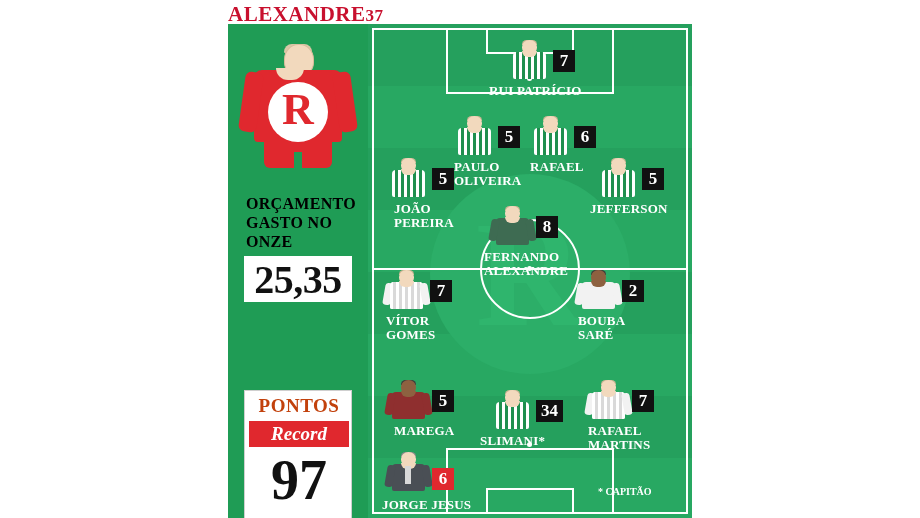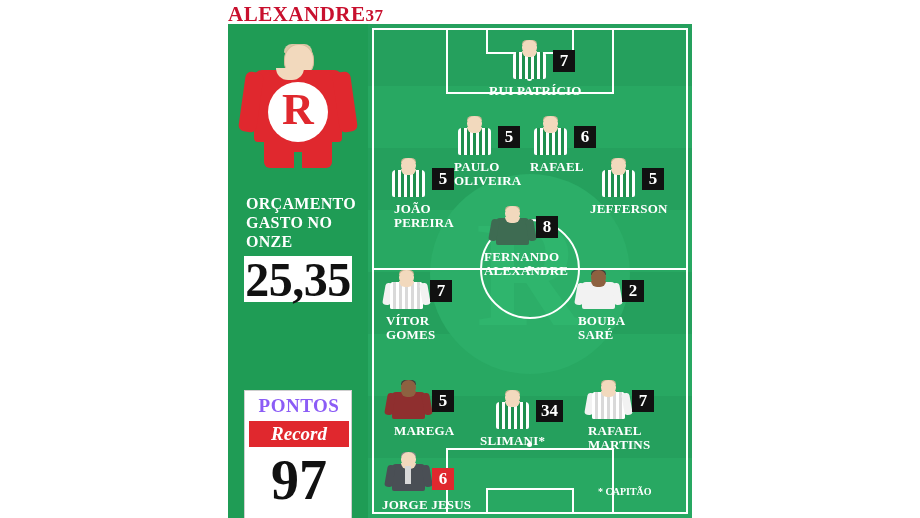--- a/index.html
+++ b/index.html
@@ -146,21 +146,21 @@
     background: #1f9c55;
   }
 
   .panel-label {
     position: absolute;
     left: 18px;
     font-family: "Liberation Serif", serif;
     font-weight: bold;
     font-size: 16px;
     line-height: 19px;
-    color: #ffffff;
+    color: #000000;
     letter-spacing: 0.3px;
   }
   #budget-label { top: 170px; }
   #millions-label { top: 293px; }
 
   .white-box {
     position: absolute;
     background: #ffffff;
   }
   #budget-value-box {
@@ -168,21 +168,21 @@
     top: 232px;
     width: 108px;
     height: 46px;
     display: flex;
     align-items: center;
     justify-content: center;
   }
   #budget-value-box span {
     font-family: "Liberation Serif", serif;
     font-weight: bold;
-    font-size: 48px;
+    font-size: 40px;
     color: #111111;
     letter-spacing: -0.5px;
   }
 
   #points-box {
     position: absolute;
     left: 16px;
     top: 366px;
     width: 108px;
     height: 132px;
@@ -192,21 +192,21 @@
   }
   #points-title {
     position: absolute;
     left: 0;
     top: 4px;
     width: 108px;
     text-align: center;
     font-family: "Liberation Serif", serif;
     font-weight: bold;
     font-size: 19px;
-    color: #8b5cf6;
+    color: #c2410c;
     letter-spacing: 0.5px;
   }
   #record-bar {
     position: absolute;
     left: 4px;
     top: 30px;
     width: 100px;
     height: 26px;
     background: #e0282e;
     display: flex;

